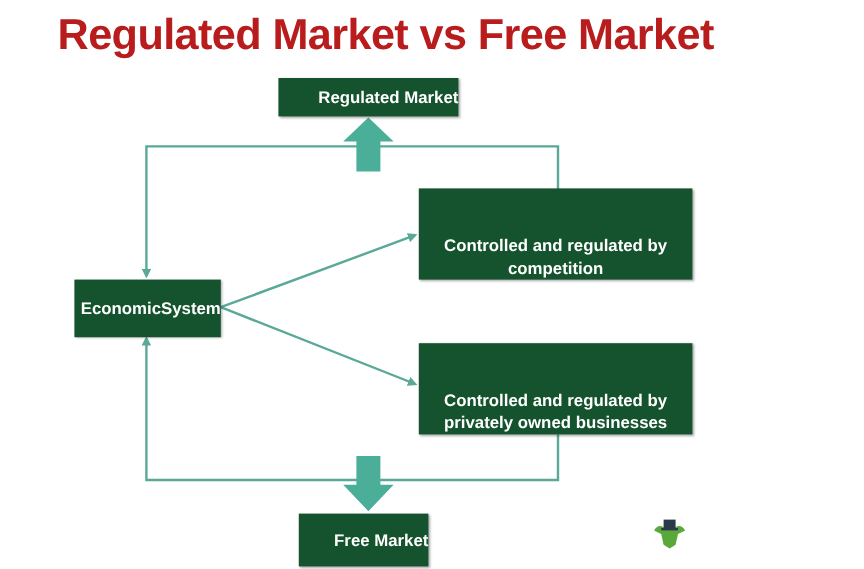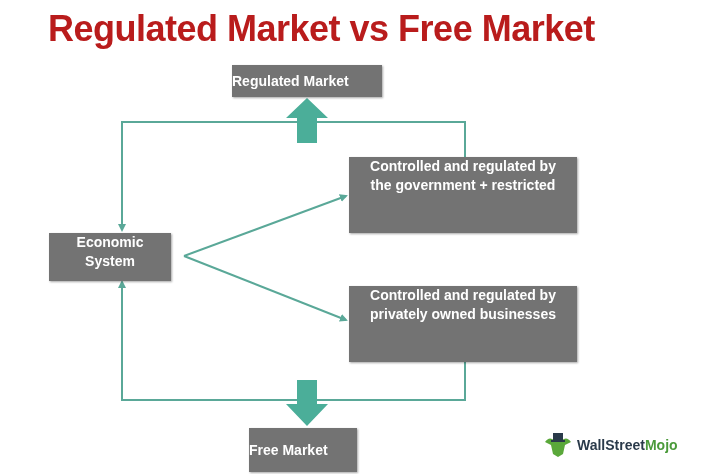--- a/index.html
+++ b/index.html
@@ -1,18 +1,18 @@
 <!DOCTYPE html>
 <html><head>
   <meta charset="utf-8">
   <style>
     html, body { margin:0; padding:0; }
     body { width:720px; height:474px; background:#ffffff; position:relative; overflow:hidden; font-family:"Liberation Sans", sans-serif; }
     .title { position:absolute; left:48px; top:8px; font-size:36px; font-weight:bold; color:#b91c1c; letter-spacing:-0.5px; white-space:nowrap; }
-    .box { position:absolute; background:#737373; color:#ffffff; font-weight:bold; text-align:center; display:flex; align-items:center; justify-content:flex-start; box-shadow:1px 1px 2px rgba(0,0,0,0.35); font-size:14px; line-height:19px; }
+    .box { position:absolute; background:#14532d; color:#ffffff; font-weight:bold; text-align:center; display:flex; align-items:center; justify-content:flex-end; box-shadow:1px 1px 2px rgba(0,0,0,0.35); font-size:14px; line-height:19px; }
     svg.lines { position:absolute; left:0; top:0; }
     .logo { position:absolute; left:543px; top:432px; display:flex; align-items:center; }
     .logo-text { font-size:14px; font-weight:bold; color:#2a3a4a; margin-left:4px; }
     .logo-text .mojo { color:#4a9a3a; }
   </style>
 </head>
 <body>
 
 <div class="title">Regulated Market vs Free Market</div>
 
@@ -32,39 +32,38 @@
 
   <polygon points="297,143 297,118 286,118 307,98 328,118 317,118 317,143" fill="#4bae99"></polygon>
 
   <polygon points="297,380 317,380 317,404 328,404 307,426 286,404 297,404" fill="#4bae99"></polygon>
 </svg>
 
 <div class="box" style="left:232px; top:65px; width:150px; height:32px;">
   <span>Regulated Market</span>
 </div>
 
-<div class="box" style="left:49px; top:233px; width:122px; height:48px; flex-direction:column;">
+<div class="box" style="left:62px; top:233px; width:122px; height:48px; flex-direction:row;">
   <span>Economic</span>
   <span>System</span>
 </div>
 
 <div class="box" style="left:349px; top:157px; width:228px; height:76px; flex-direction:column;">
   <span>Controlled and regulated by</span>
-  <span>the government + restricted</span>
+  <span>competition</span>
 </div>
 
 <div class="box" style="left:349px; top:286px; width:228px; height:76px; flex-direction:column;">
   <span>Controlled and regulated by</span>
   <span>privately owned businesses</span>
 </div>
 
 <div class="box" style="left:249px; top:428px; width:108px; height:44px;">
   <span>Free Market</span>
 </div>
 
 <div class="logo">
   <svg width="30" height="26">
     <path d="M2,10 Q6,4 11,8 L19,8 Q24,4 28,10 L22,13 L20,22 L15,25 L10,22 L8,13 z" fill="#5aa83a"></path>
     <rect x="10" y="1" width="10" height="8" fill="#2a3a4a"></rect>
     <rect x="8" y="8" width="14" height="2" fill="#2a3a4a"></rect>
   </svg>
-  <span class="logo-text"><span>WallStreet</span><span class="mojo">Mojo</span></span>
 </div>
 
 </body></html>

